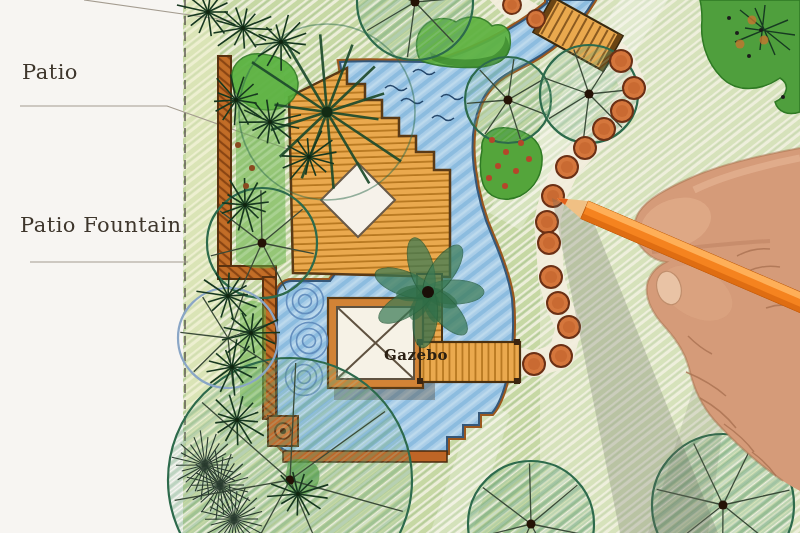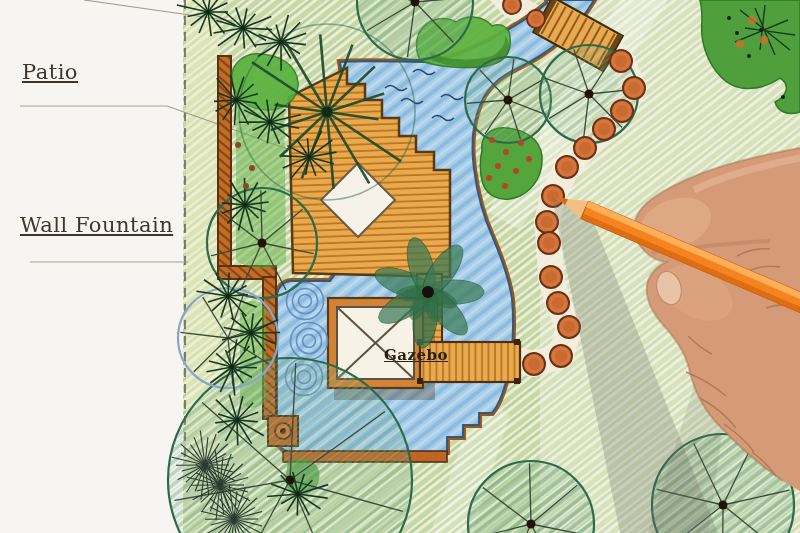--- a/index.html
+++ b/index.html
@@ -1,19 +1,19 @@
 <!DOCTYPE html>
 <html><head>
 <meta charset="utf-8">
 <style>
   html,body{margin:0;padding:0;background:#ddd;}
   .stage{position:relative;width:800px;height:533px;overflow:hidden;background:#f7f5f2;
          font-family:"DejaVu Serif","Liberation Serif",serif;}
   .stage svg{position:absolute;left:0;top:0;}
-  .lbl{position:absolute;color:#3e362c;letter-spacing:.5px;text-decoration:underline;}
+  .lbl{position:absolute;color:#3e362c;letter-spacing:.5px;}
   .lbl-patio{left:22px;top:60px;font-size:21px;}
   .lbl-wallfountain{left:20px;top:213px;font-size:21px;}
   .lbl-gazebo{left:336px;top:346px;width:80px;text-align:center;font-size:15px;
               font-weight:bold;color:#2b2013;letter-spacing:.5px;margin-left:40px;}
 </style>
 </head>
 <body>
 
 <div class="stage">
 <svg width="800" height="533" viewBox="0 0 800 533">
@@ -665,15 +665,15 @@
   <g>
     <polygon points="557,198 588.4,201.1 580.8,218.6" fill="#f0c084"></polygon>
     <polygon points="557,198 568,199 565,205" fill="#e2601a"></polygon>
     <polygon points="588.4,201.1 811,296.6 803.4,314.1 580.8,218.6" fill="#f5831f" stroke="#c05c0e" stroke-width="1"></polygon>
     <polygon points="588.4,201.1 811,296.6 808.4,302.6 585.8,207.1" fill="#ffb763" opacity="0.85"></polygon>
     <polygon points="580.8,218.6 803.4,314.1 805.6,309.1 583,213.6" fill="#d9680f" opacity="0.8"></polygon>
   </g>
 </svg>
 
 <div class="lbl lbl-patio">Patio</div>
-<div class="lbl lbl-wallfountain">Wall Fountain</div>
+<div class="lbl lbl-wallfountain">Patio Fountain</div>
 <div class="lbl lbl-gazebo">Gazebo</div>
 </div>
 
 </body></html>

